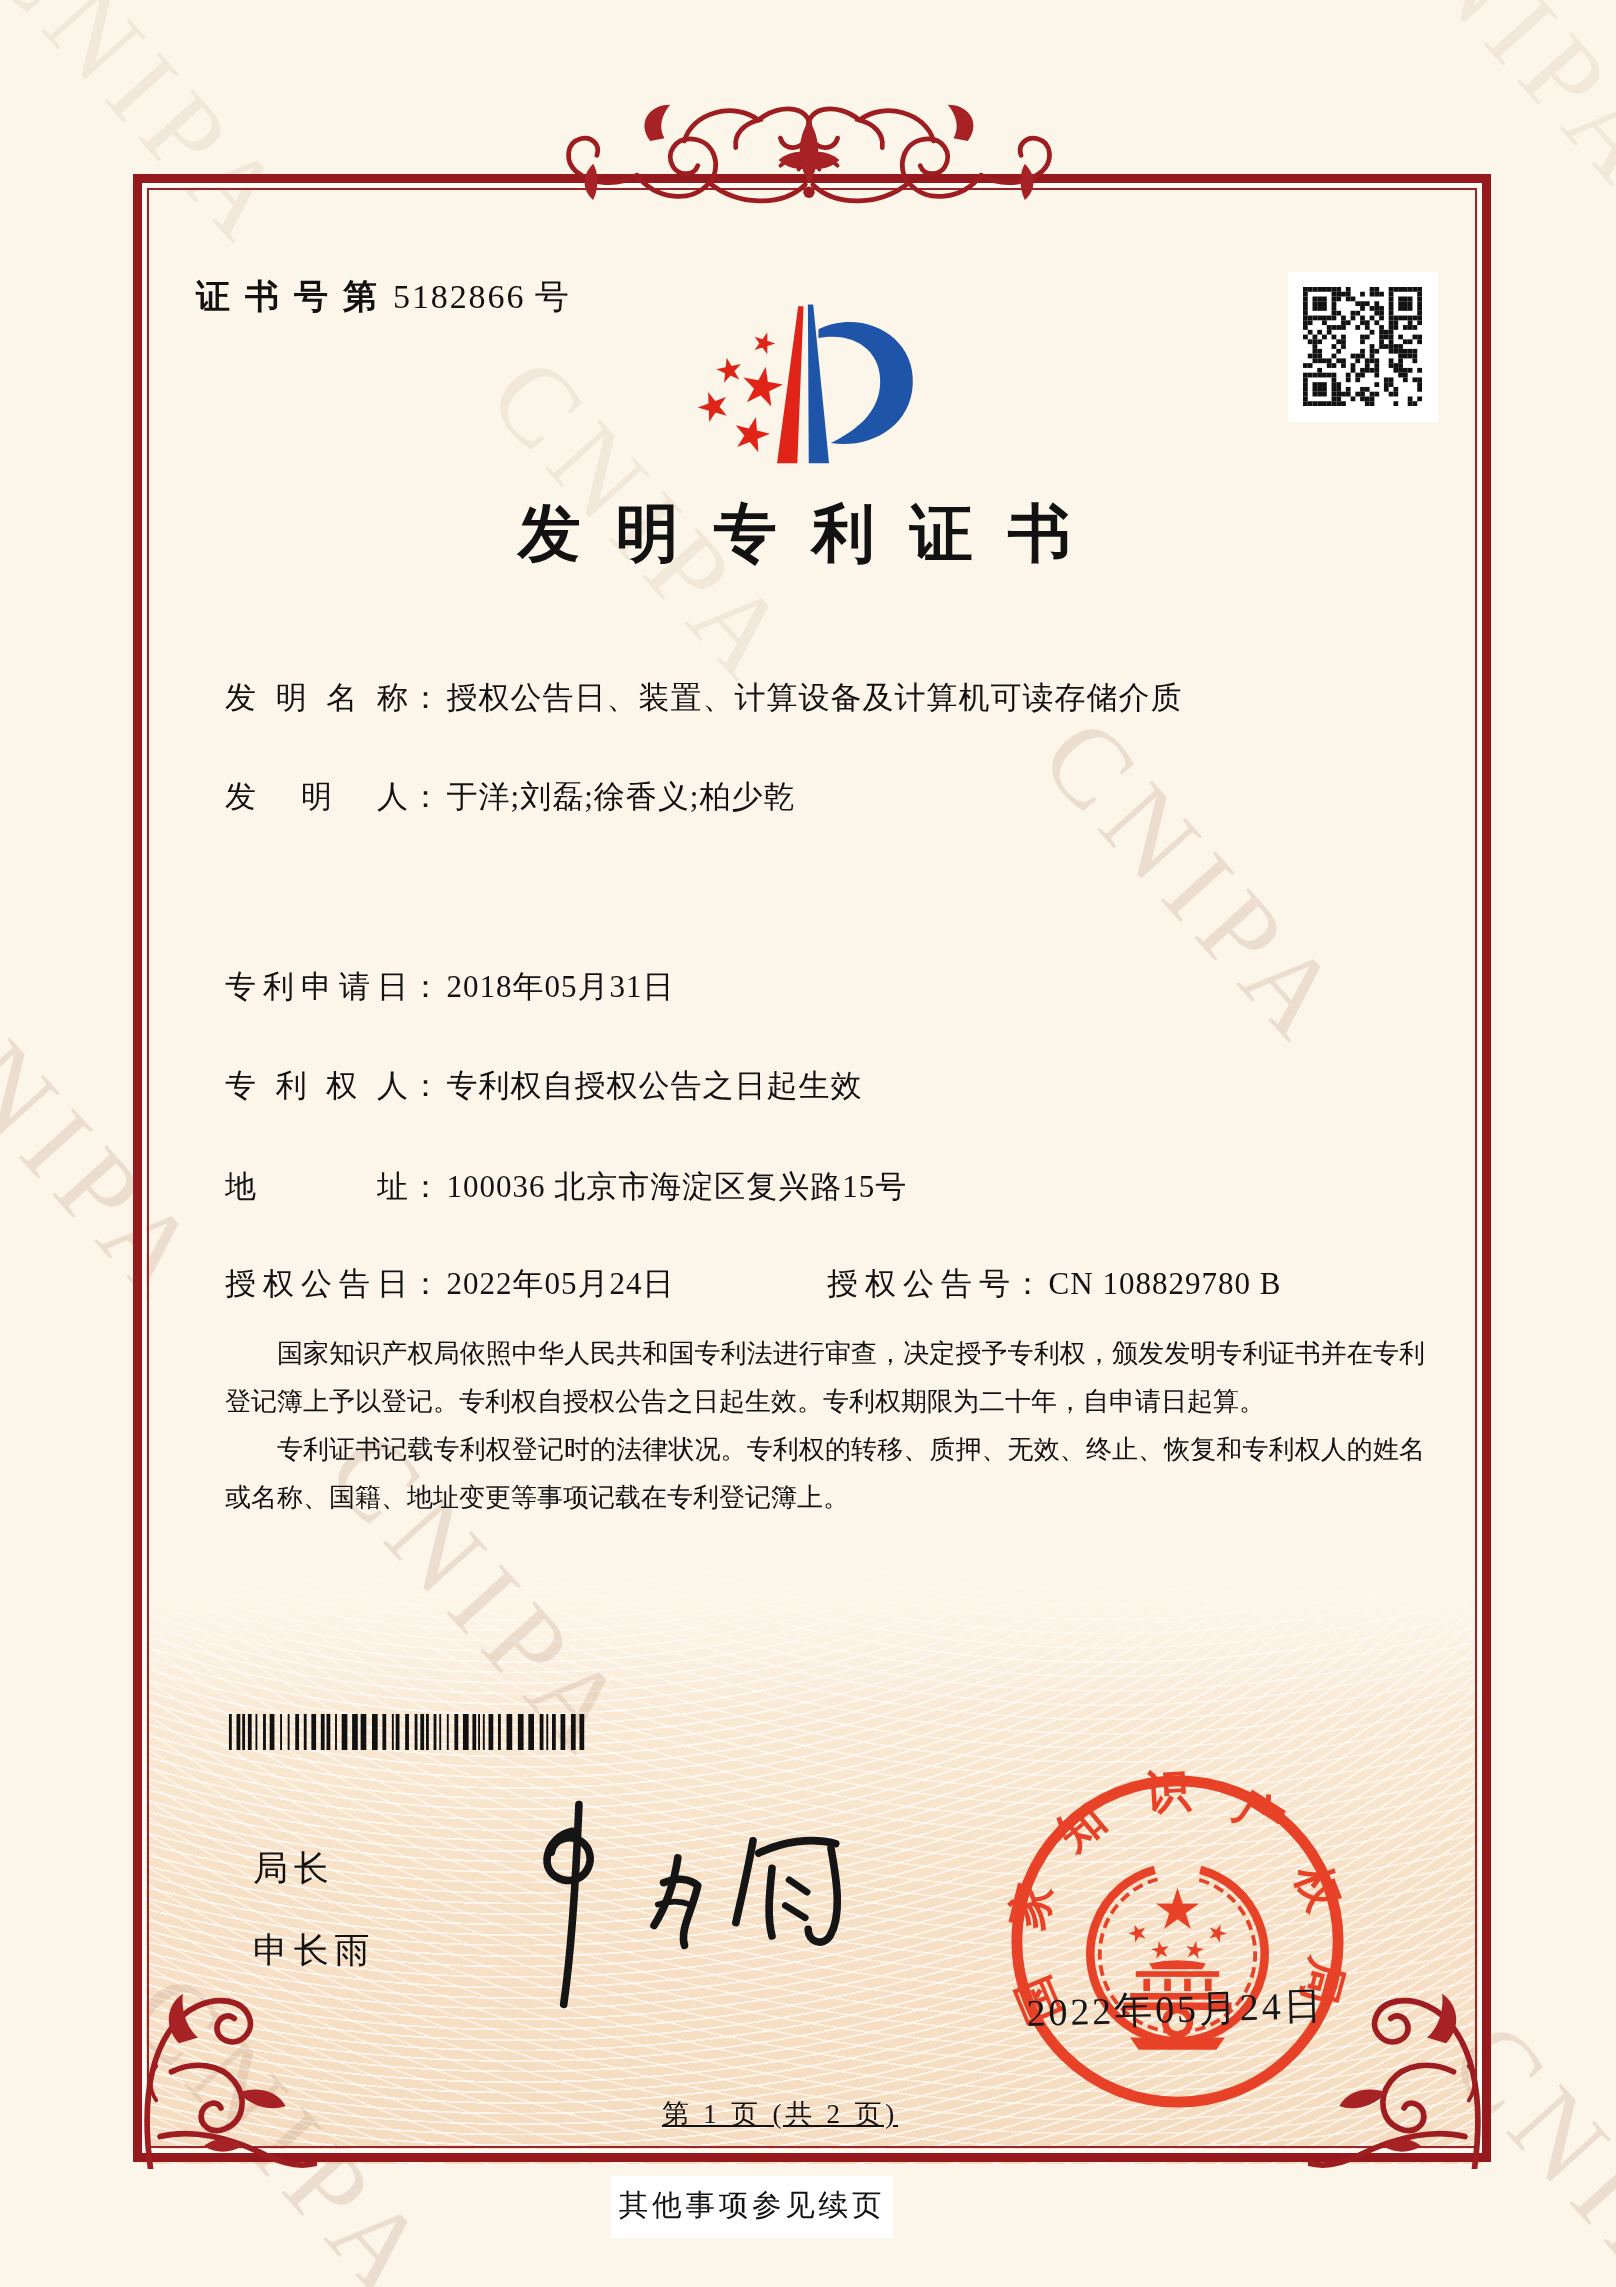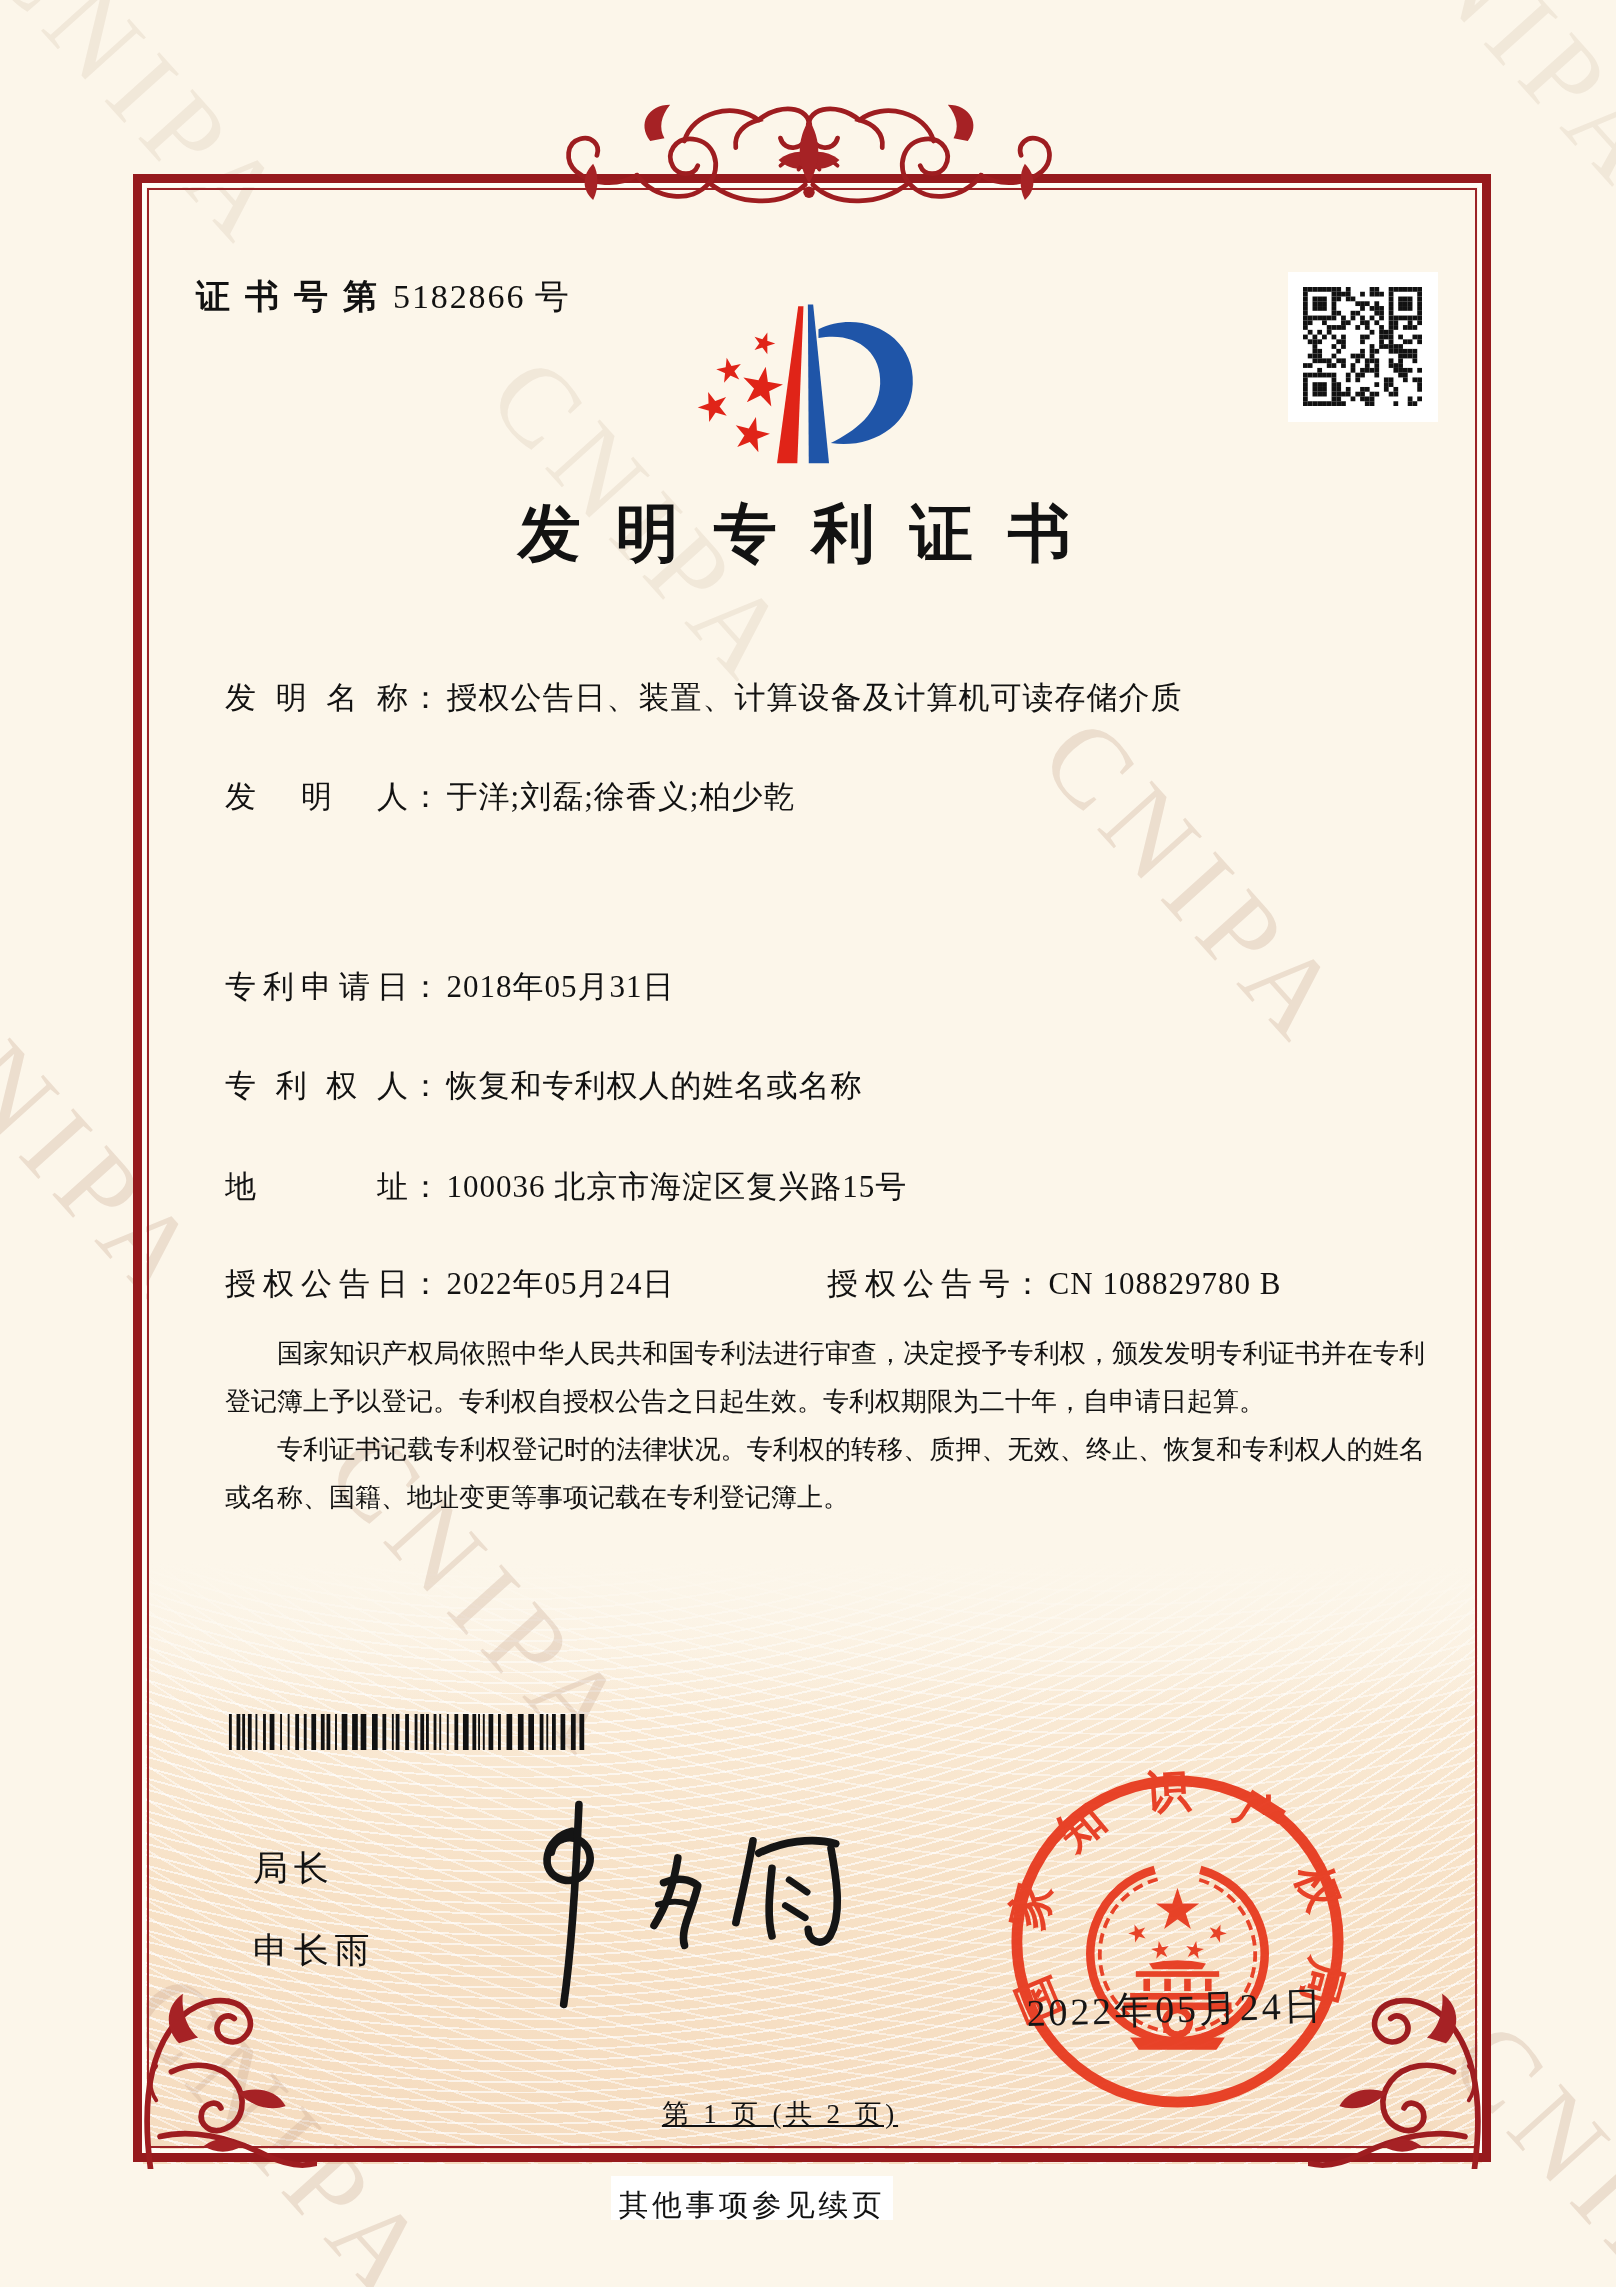--- a/index.html
+++ b/index.html
@@ -64,21 +64,21 @@
   .officer .nm{position:absolute;left:0;top:82px;white-space:nowrap;}
   .signature{position:absolute;left:480px;top:1793px;width:409px;height:224px;z-index:4;}
 
   .seal{position:absolute;left:997px;top:1761px;width:361px;height:361px;z-index:4;opacity:.95;}
   .seal-date{position:absolute;left:989px;top:1984px;width:373px;text-align:center;font-size:38px;
              letter-spacing:2.9px;color:#161616;z-index:5;transform:rotate(-1.5deg);}
 
   .page-no{position:absolute;left:0;right:57px;top:2096px;text-align:center;font-size:27px;
            letter-spacing:3.8px;z-index:4;text-decoration:underline;}
 
-  .cont-box{position:absolute;left:611px;top:2176px;width:282px;height:44px;background:#ffffff;
+  .cont-box{position:absolute;left:611px;top:2176px;width:282px;height:62px;background:#ffffff;
             text-align:center;line-height:59px;font-size:29.5px;letter-spacing:3.8px;z-index:4;}
 </style>
 </head>
 <body>
 
 <div class="page">
 
   <div class="wave-band"></div>
 
   <div class="wm light" style="left:-57px;top:19px;">CNIPA</div>
@@ -474,21 +474,21 @@
   <div class="row" style="top:677px">
     <span class="flabel">发明名称</span><span class="fcolon">：</span><span class="fvalue">授权公告日、装置、计算设备及计算机可读存储介质</span>
   </div>
   <div class="row" style="top:776px">
     <span class="flabel">发明人</span><span class="fcolon">：</span><span class="fvalue">于洋;刘磊;徐香义;柏少乾</span>
   </div>
   <div class="row" style="top:966px">
     <span class="flabel">专利申请日</span><span class="fcolon">：</span><span class="fvalue">2018年05月31日</span>
   </div>
   <div class="row" style="top:1065px">
-    <span class="flabel">专利权人</span><span class="fcolon">：</span><span class="fvalue">恢复和专利权人的姓名或名称</span>
+    <span class="flabel">专利权人</span><span class="fcolon">：</span><span class="fvalue">专利权自授权公告之日起生效</span>
   </div>
   <div class="row" style="top:1166px">
     <span class="flabel">地址</span><span class="fcolon">：</span><span class="fvalue">100036 北京市海淀区复兴路15号</span>
   </div>
   <div class="row" style="top:1263px">
     <span class="flabel">授权公告日</span><span class="fcolon">：</span><span class="fvalue">2022年05月24日</span>
     <span class="grant-col2">
       <span class="flabel">授权公告号</span><span class="fcolon">：</span><span class="fvalue">CN 108829780 B</span>
     </span>
   </div>

